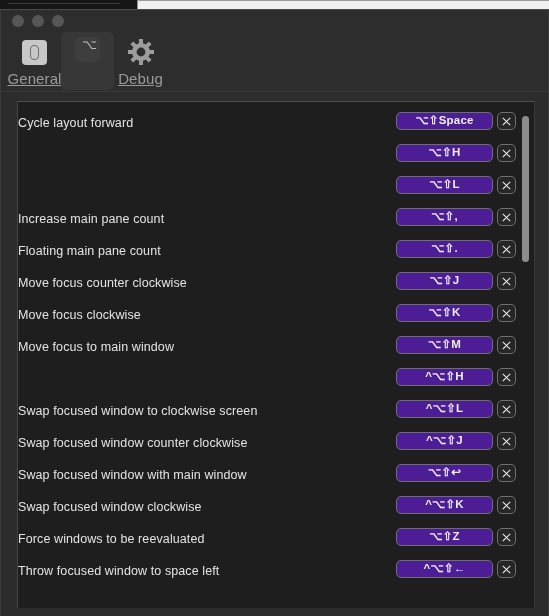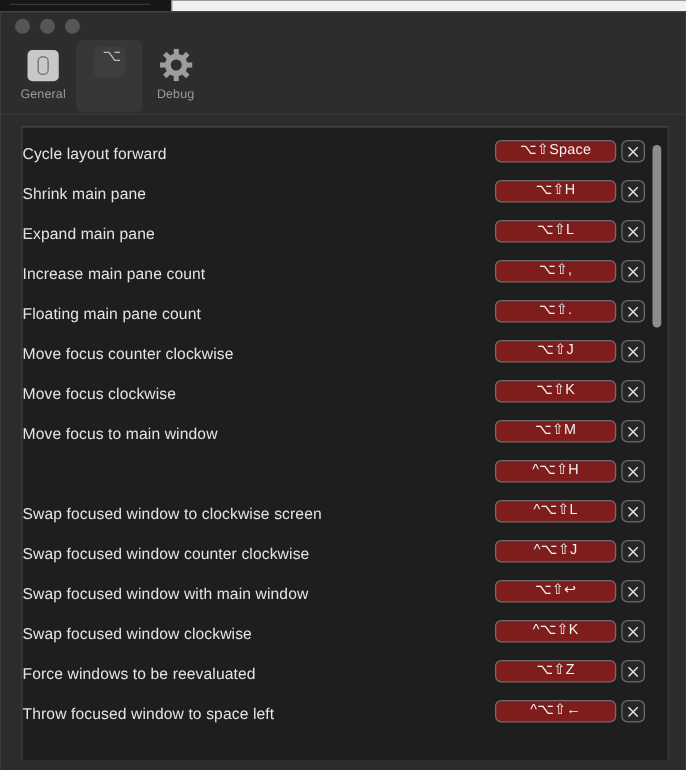--- a/index.html
+++ b/index.html
@@ -109,24 +109,25 @@
   }
   .toolbar-tab.selected { background: #373737; }
   .tab-icon {
     width: 30px; height: 30px;
     display: flex;
     align-items: center;
     justify-content: center;
     margin-bottom: 3px;
   }
   .tab-label {
-    font-size: 10px;
+    font-size: 15px;
     color: #9a9a9a;
     letter-spacing: 0.1px;
     white-space: nowrap;
+    text-decoration: underline;
   }
   .toolbar-tab.selected .tab-label { color: #b6b6b6; margin-top: 38px; }
 
   
   .icon-general {
     width: 25px; height: 25px;
     border-radius: 4px;
     background: #c8c8c8;
     display: flex; align-items: center; justify-content: center;
   }
@@ -194,25 +195,26 @@
     top: 5px;
     display: flex;
     align-items: center;
     gap: 4px;
   }
   .recorder {
     width: 97px;
     height: 18px;
     border: 1px solid #6e6e6e;
     border-radius: 5px;
-    background: #7f1d1d;
+    background: #4c1d95;
     display: flex;
     align-items: center;
     justify-content: center;
     cursor: default;
+    font-weight: bold;
   }
   .recorder-text {
     font-size: 11.5px;
     color: #efefef;
     line-height: 1;
     letter-spacing: 0.2px;
     white-space: nowrap;
   }
   .clear-btn {
     width: 19px;
@@ -327,35 +329,33 @@
               </div>
               <div class="clear-btn">
                 <svg width="9" height="9" viewBox="0 0 9 9" aria-hidden="true">
                   <line x1="0.8" y1="0.8" x2="8.2" y2="8.2" stroke="#e6e6e6" stroke-width="1.2"></line>
                   <line x1="8.2" y1="0.8" x2="0.8" y2="8.2" stroke="#e6e6e6" stroke-width="1.2"></line>
                 </svg>
               </div>
             </div>
           </div>
           <div class="row">
-            <div class="row-label">Shrink main pane</div>
             <div class="row-control">
               <div class="recorder">
                 <span class="recorder-text">⌥⇧H</span>
               </div>
               <div class="clear-btn">
                 <svg width="9" height="9" viewBox="0 0 9 9" aria-hidden="true">
                   <line x1="0.8" y1="0.8" x2="8.2" y2="8.2" stroke="#e6e6e6" stroke-width="1.2"></line>
                   <line x1="8.2" y1="0.8" x2="0.8" y2="8.2" stroke="#e6e6e6" stroke-width="1.2"></line>
                 </svg>
               </div>
             </div>
           </div>
           <div class="row">
-            <div class="row-label">Expand main pane</div>
             <div class="row-control">
               <div class="recorder">
                 <span class="recorder-text">⌥⇧L</span>
               </div>
               <div class="clear-btn">
                 <svg width="9" height="9" viewBox="0 0 9 9" aria-hidden="true">
                   <line x1="0.8" y1="0.8" x2="8.2" y2="8.2" stroke="#e6e6e6" stroke-width="1.2"></line>
                   <line x1="8.2" y1="0.8" x2="0.8" y2="8.2" stroke="#e6e6e6" stroke-width="1.2"></line>
                 </svg>
               </div>

